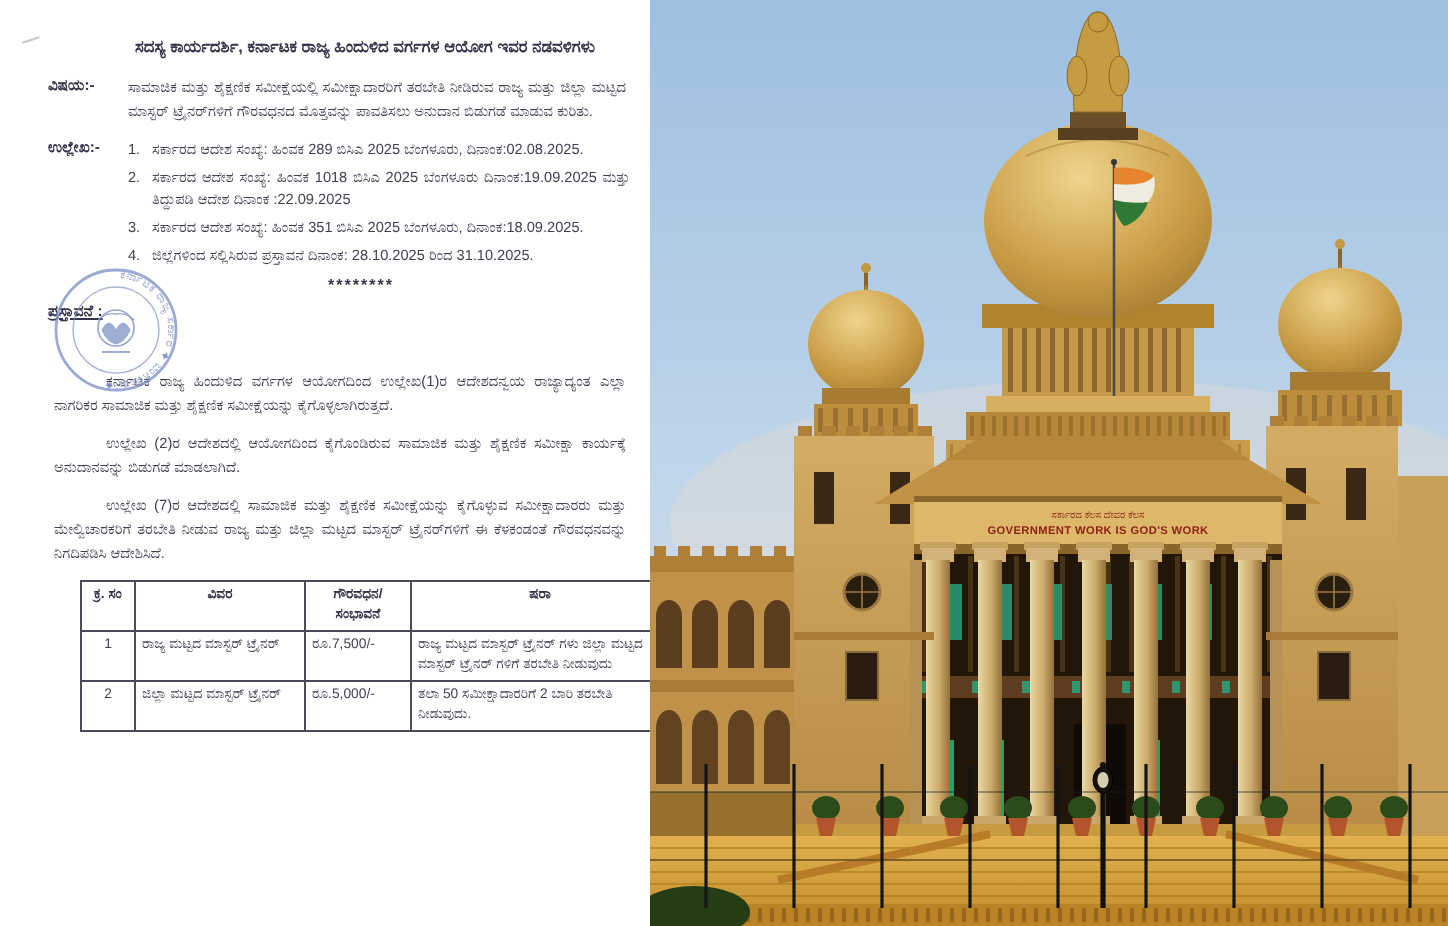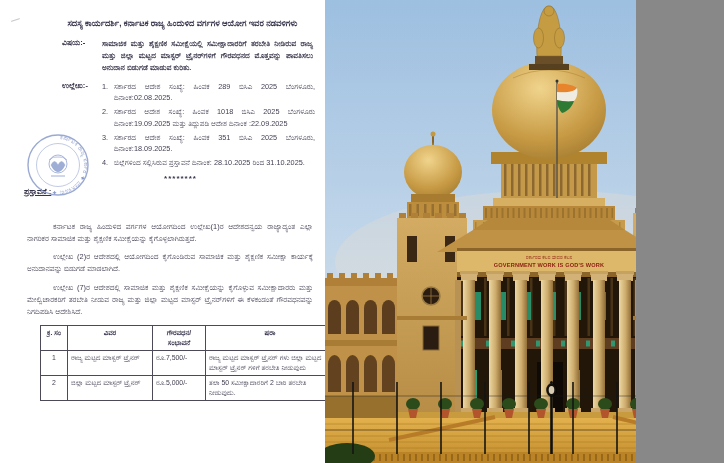--- a/index.html
+++ b/index.html
@@ -1,27 +1,27 @@
 <!DOCTYPE html>
 <html><head>
 <meta charset="utf-8">
 <style>
   html,body{margin:0;padding:0;background:#888;}
-  .page{position:relative;width:636px;height:463px;background:#ffffff;overflow:hidden;
+  .page{position:relative;width:724px;height:463px;background:#ffffff;overflow:hidden;
         font-family:"Liberation Sans",sans-serif;}
   
   .doc{position:absolute;left:0;top:0;width:325px;height:463px;background:#fff;
        box-sizing:border-box;padding:13px 8px 0 24px;color:#413f52;}
   .pencil-mark{position:absolute;left:12px;top:13px;width:9px;height:6px;
        border-bottom:1.2px solid #9a9aa6;transform:rotate(-18deg) skewX(-35deg);opacity:.55;}
   .doc-title{font-size:8.3px;font-weight:bold;text-align:center;line-height:1.55;
        color:#35334a;margin:4px 6px 8px 30px;}
-  .row{display:flex;margin-left:38px;}
+  .row{display:flex;}
   .lbl{flex:0 0 40px;font-weight:bold;font-size:7.6px;color:#35334a;}
-  .subject-text{flex:1;font-size:7.4px;line-height:1.62;text-align:justify;padding-right:4px;font-weight:bold;}
+  .subject-text{flex:1;font-size:7.4px;line-height:1.62;text-align:justify;padding-right:4px;}
   .refs{flex:1;padding-right:2px;}
   .ref{display:flex;font-size:7.3px;line-height:1.6;margin-bottom:2px;}
   .ref .num{flex:0 0 12px;}
   .ref .txt{flex:1;text-align:justify;}
   .seal{position:absolute;left:25px;top:130px;opacity:.9;}
   .sep{font-size:8px;font-weight:bold;text-align:center;letter-spacing:1px;margin:3px 0 4px 20px;color:#35334a;}
   .prop-head{font-size:7.8px;font-weight:bold;text-decoration:underline;color:#35334a;margin:2px 0 24px 0;}
   .para{font-size:7.4px;line-height:1.62;text-align:justify;text-indent:26px;margin:0 4px 7px 3px;}
   table.hon{border-collapse:collapse;margin:2px 0 0 16px;width:282px;table-layout:fixed;}
   table.hon th,table.hon td{border:0.9px solid #4c4a58;font-size:6.9px;line-height:1.45;

